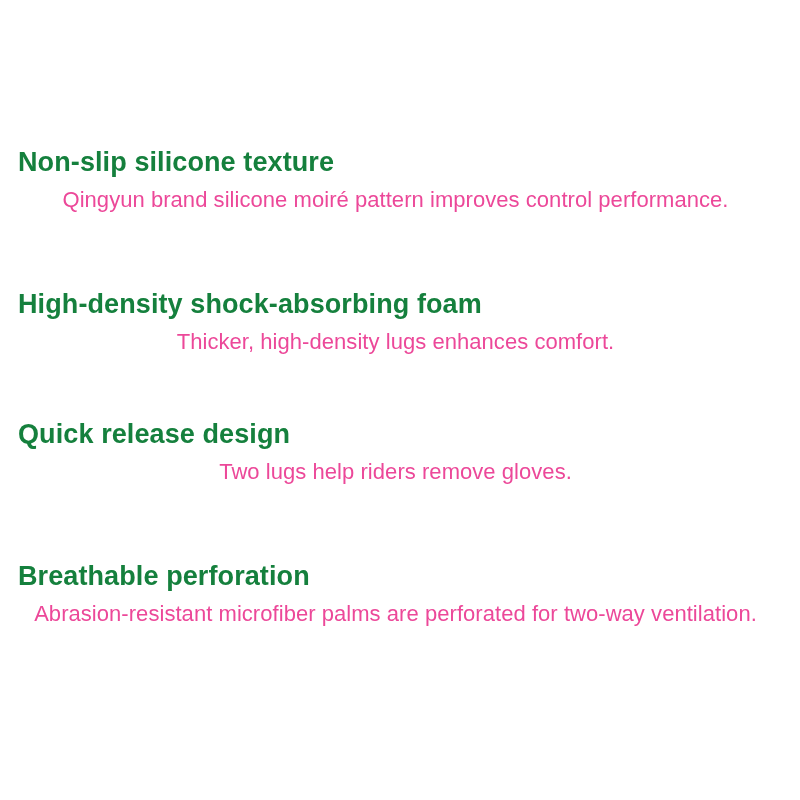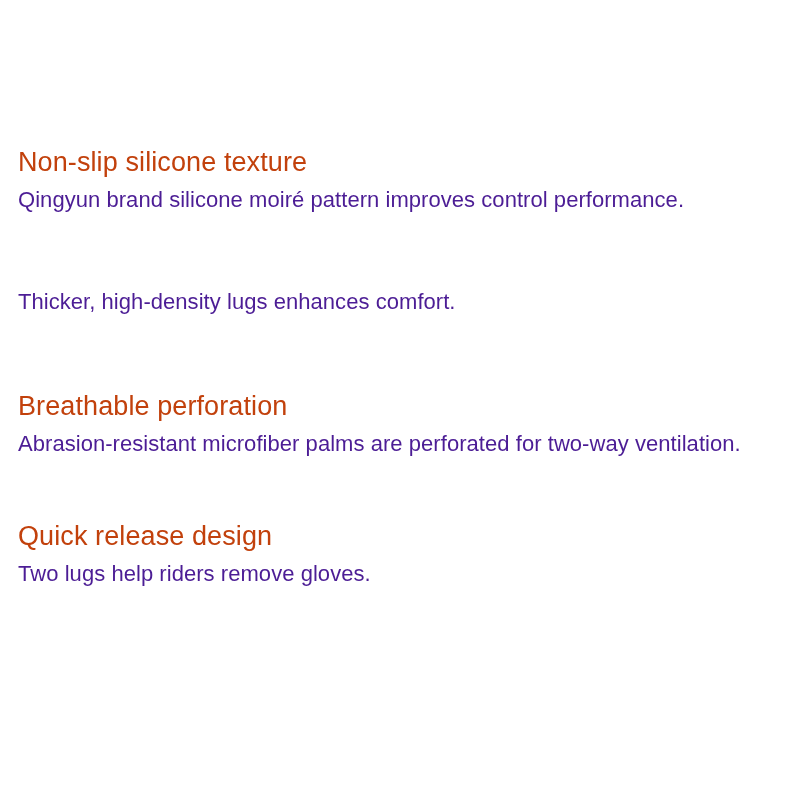--- a/index.html
+++ b/index.html
@@ -27,54 +27,56 @@
     margin: 0;
   }
 
   
   .feature-block.gap-lg { margin-top: 72px; }
   .feature-block.gap-md { margin-top: 60px; }
 
   .feature-title {
     margin: 0;
     font-size: 27px;
-    font-weight: 400;
+    font-weight: 700;
     line-height: 34px;
     letter-spacing: 0.1px;
-    color: #c2410c;
+    color: #15803d;
     white-space: nowrap;
   }
 
   .feature-desc {
     margin: 6px 0 0 0;
     font-size: 22px;
     font-weight: 400;
     line-height: 30px;
     letter-spacing: 0.05px;
-    color: #4c1d95;
+    color: #ec4899;
     max-width: 755px;
+    text-align: center;
   }
 </style>
 </head>
 <body>
 
 <div id="feature-panel">
 
   <section class="feature-block">
     <h2 class="feature-title">Non-slip silicone texture</h2>
     <p class="feature-desc">Qingyun brand silicone moiré pattern improves control performance.</p>
   </section>
 
   <section class="feature-block gap-lg">
+    <h2 class="feature-title">High-density shock-absorbing foam</h2>
     <p class="feature-desc">Thicker, high-density lugs enhances comfort.</p>
+  </section>
+
+  <section class="feature-block gap-md">
+    <h2 class="feature-title">Quick release design</h2>
+    <p class="feature-desc">Two lugs help riders remove gloves.</p>
   </section>
 
   <section class="feature-block gap-lg">
     <h2 class="feature-title">Breathable perforation</h2>
     <p class="feature-desc">Abrasion-resistant microfiber palms are perforated for two-way ventilation.</p>
   </section>
 
-  <section class="feature-block gap-md">
-    <h2 class="feature-title">Quick release design</h2>
-    <p class="feature-desc">Two lugs help riders remove gloves.</p>
-  </section>
-
 </div>
 
 </body></html>

